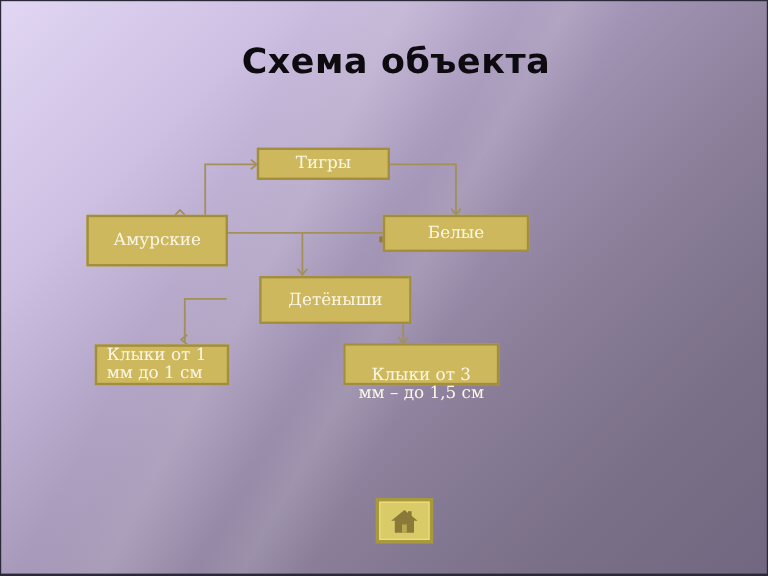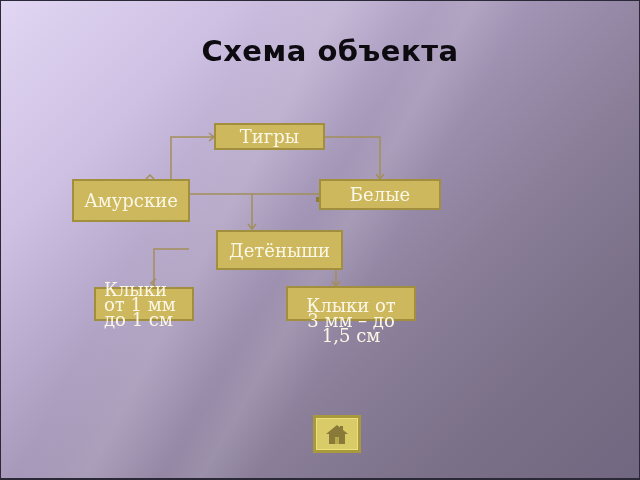--- a/index.html
+++ b/index.html
@@ -15,21 +15,21 @@
         linear-gradient(135deg, #e1d6f3 0%, #cdbfe2 22%, #a597b8 45%, #8a7e99 65%, #7a7087 82%, #716780 100%);
     }
     .title {
       position:absolute; left:0; width:660px; top:34px; text-align:center;
       font-family:"DejaVu Sans", sans-serif; font-weight:bold; font-size:29px;
       color:#0d0b10; letter-spacing:0.5px;
     }
     .node {
       position:absolute; box-sizing:border-box;
       background:#cdb85e; border:2px solid #a28f3e;
-      color:#fbf7e6; font-family:"DejaVu Serif", serif; font-size:18px;
+      color:#fbf7e6; font-family:"DejaVu Serif", serif; font-size:14px;
       display:flex; align-items:center; justify-content:center; text-align:center;
       line-height:15px;
     }
     .node span { display:block; }
     svg.lines { position:absolute; left:0; top:0; }
     .home {
       position:absolute; left:313px; top:415px; width:48px; height:38px; box-sizing:border-box;
       background:#a89a3c; padding:3px;
     }
     .home-inner {
@@ -78,21 +78,21 @@
 </div>
 
 <div class="node" style="left:319px;top:179px;width:122px;height:31px;">
   <span>Белые</span>
 </div>
 
 <div class="node" style="left:189px;top:230px;width:127px;height:40px;margin-left:27px;">
   <span>Детёныши</span>
 </div>
 
-<div class="node" style="left:94px;top:287px;width:100px;height:34px;justify-content:flex-start;padding-left:8px;text-align:left;">
+<div class="node" style="left:79px;top:287px;width:112px;height:34px;justify-content:flex-start;padding-left:8px;text-align:left;">
   <span style="width:96px;">Клыки от 1 мм до 1 см</span>
 </div>
 
 <div class="node" style="left:286px;top:286px;width:130px;height:35px;overflow:visible;">
   <span style="width:106px;margin-top:34px;">Клыки от 3 мм – до 1,5 см</span>
 </div>
 
 <div class="home">
   <div class="home-inner">
     <svg width="24" height="22" viewBox="0 0 24 22">

